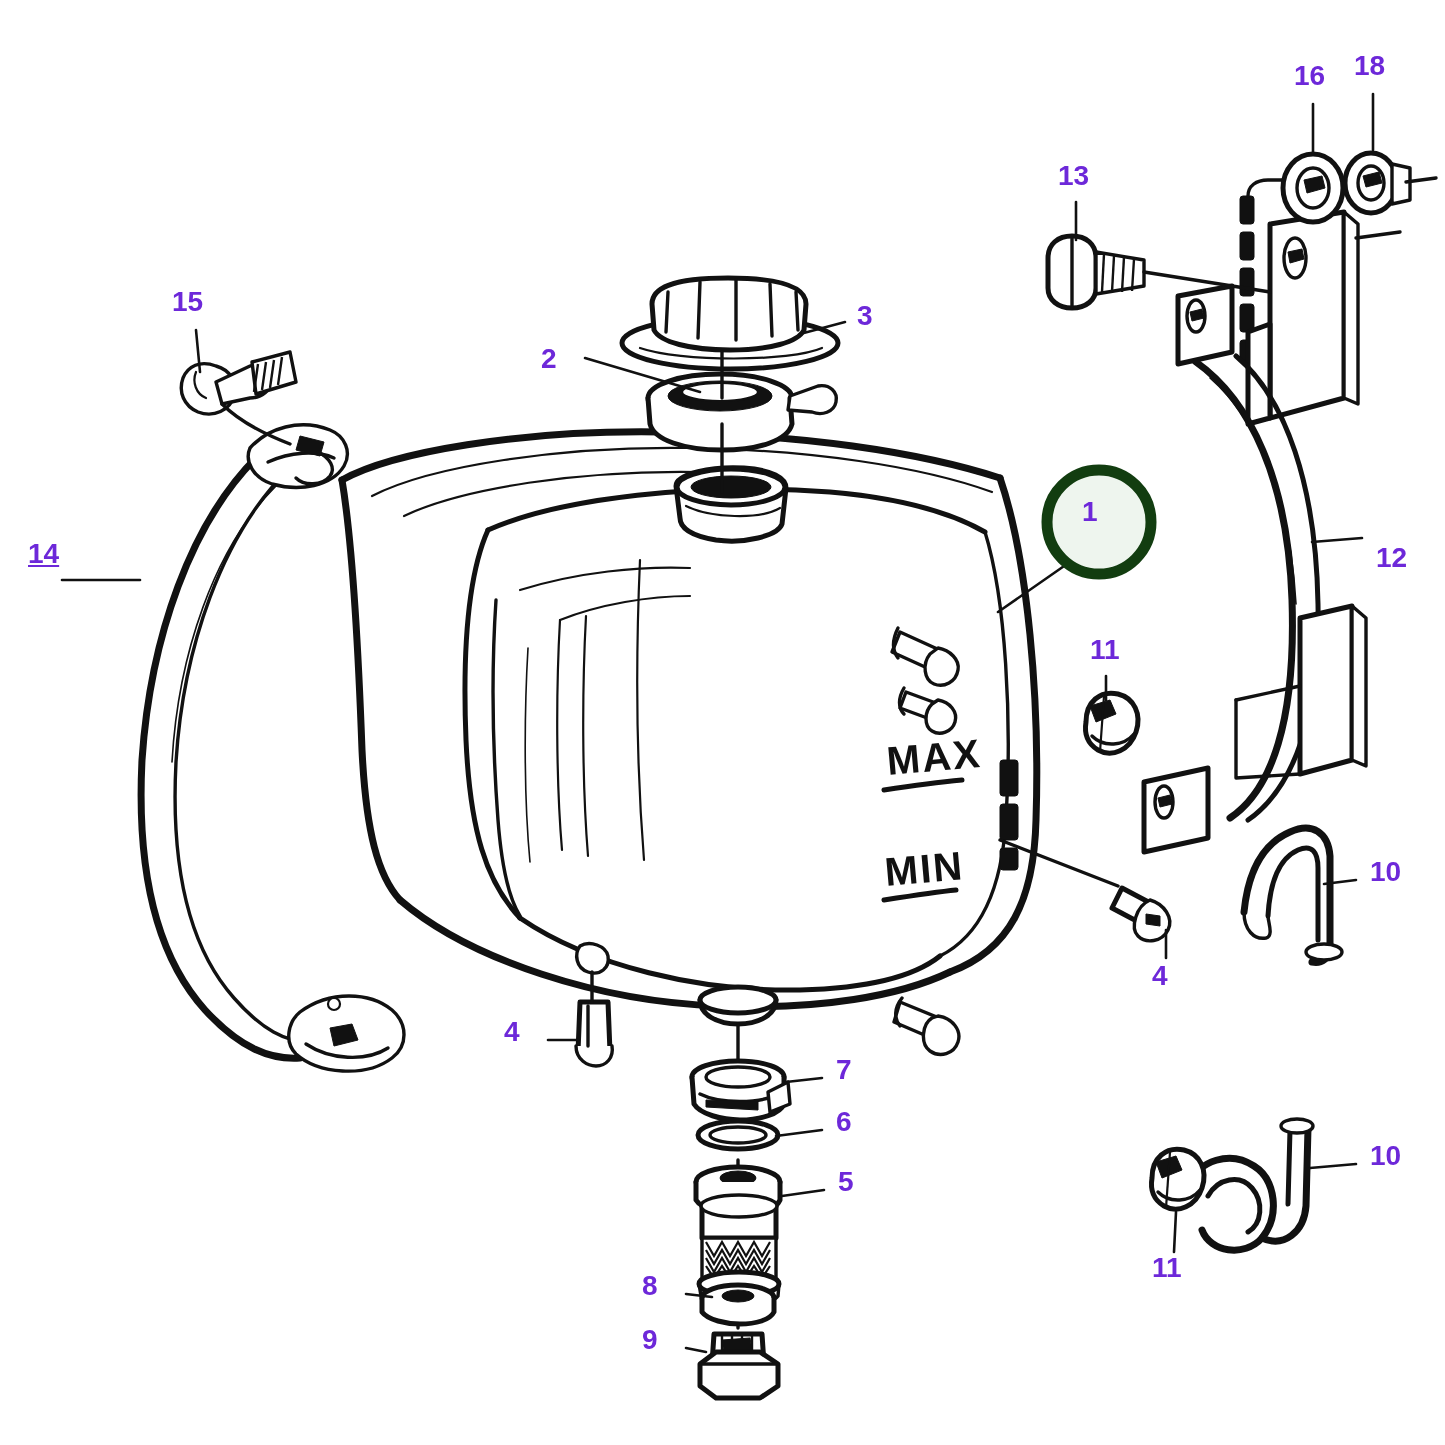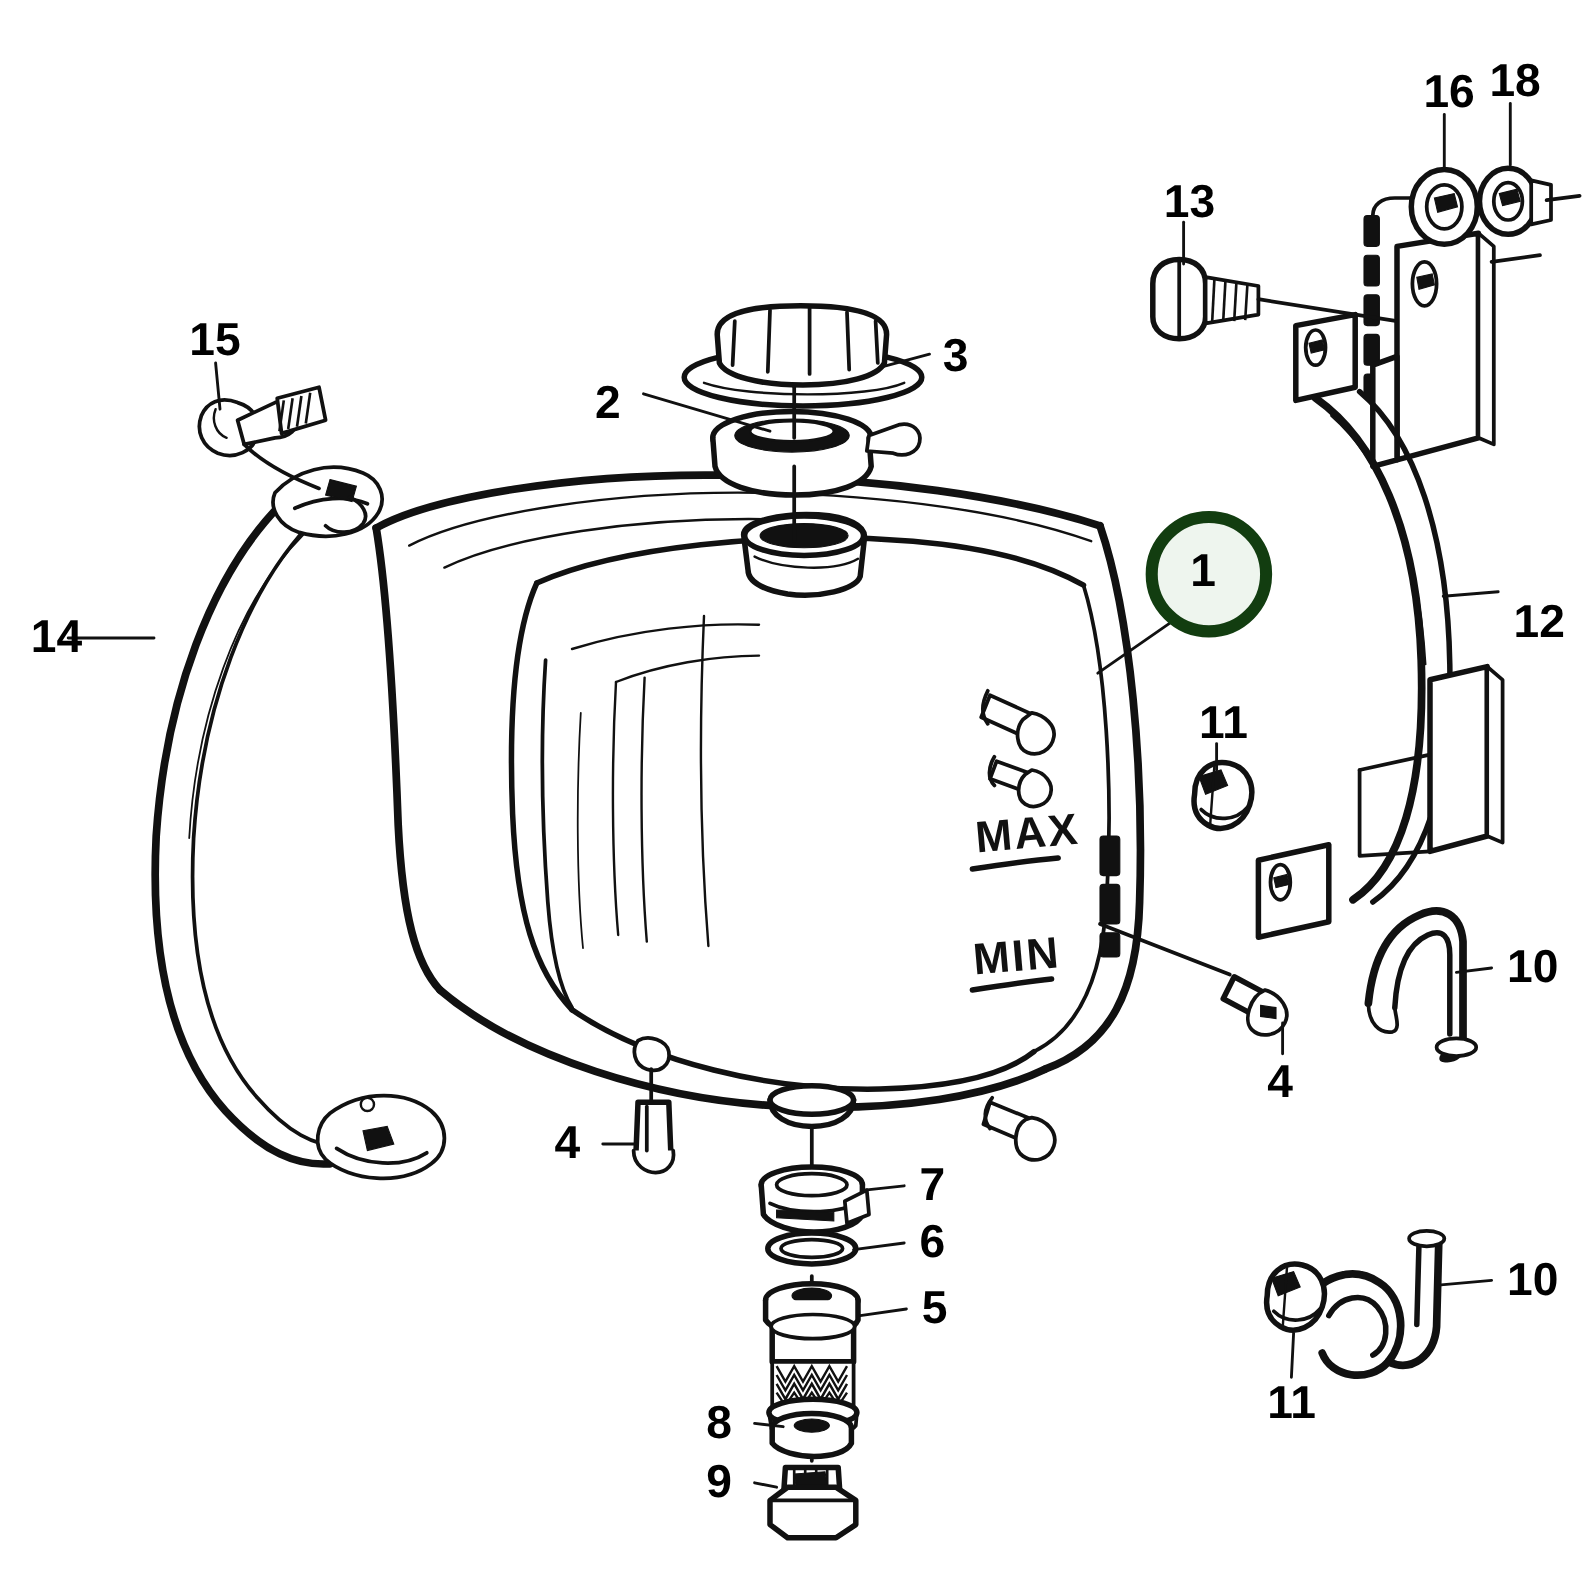--- a/index.html
+++ b/index.html
@@ -1,20 +1,20 @@
 <!DOCTYPE html>
 <html><head>
 <meta charset="utf-8">
 <style>
   html,body{margin:0;padding:0;background:#ffffff;}
   body{width:1445px;height:1445px;overflow:hidden;font-family:"Liberation Sans",sans-serif;}
   #stage{position:relative;width:1445px;height:1445px;background:#fff;}
   #art{position:absolute;left:0;top:0;width:1445px;height:1445px;}
-  .lbl{position:absolute;font-family:"Liberation Sans",sans-serif;font-weight:700;color:#000000;
-       font-size:42px;line-height:1;letter-spacing:0px;user-select:none;}
+  .lbl{position:absolute;font-family:"Liberation Sans",sans-serif;font-weight:700;color:#6d28d9;
+       font-size:28px;line-height:1;letter-spacing:0px;user-select:none;}
 </style>
 </head>
 <body>
 
 <div id="stage">
 
   <svg id="art" viewBox="0 0 1445 1445" xmlns="http://www.w3.org/2000/svg">
     <defs>
       <style>
         .ln{fill:none;stroke:#111;stroke-linecap:round;stroke-linejoin:round;}
@@ -349,18 +349,18 @@
   <div class="lbl" style="left:836px;top:1108px;">6</div>
   <div class="lbl" style="left:836px;top:1056px;">7</div>
   <div class="lbl" style="left:642px;top:1272px;">8</div>
   <div class="lbl" style="left:642px;top:1326px;">9</div>
   <div class="lbl" style="left:1370px;top:858px;">10</div>
   <div class="lbl" style="left:1370px;top:1142px;">10</div>
   <div class="lbl" style="left:1090px;top:636px;">11</div>
   <div class="lbl" style="left:1152px;top:1254px;">11</div>
   <div class="lbl" style="left:1376px;top:544px;">12</div>
   <div class="lbl" style="left:1058px;top:162px;text-align:center;">13</div>
-  <div class="lbl" style="left:28px;top:558px;">14</div>
+  <div class="lbl" style="left:28px;top:540px;text-decoration:underline;">14</div>
   <div class="lbl" style="left:172px;top:288px;">15</div>
   <div class="lbl" style="left:1294px;top:62px;">16</div>
   <div class="lbl" style="left:1354px;top:52px;">18</div>
 
 </div>
 
 </body></html>

